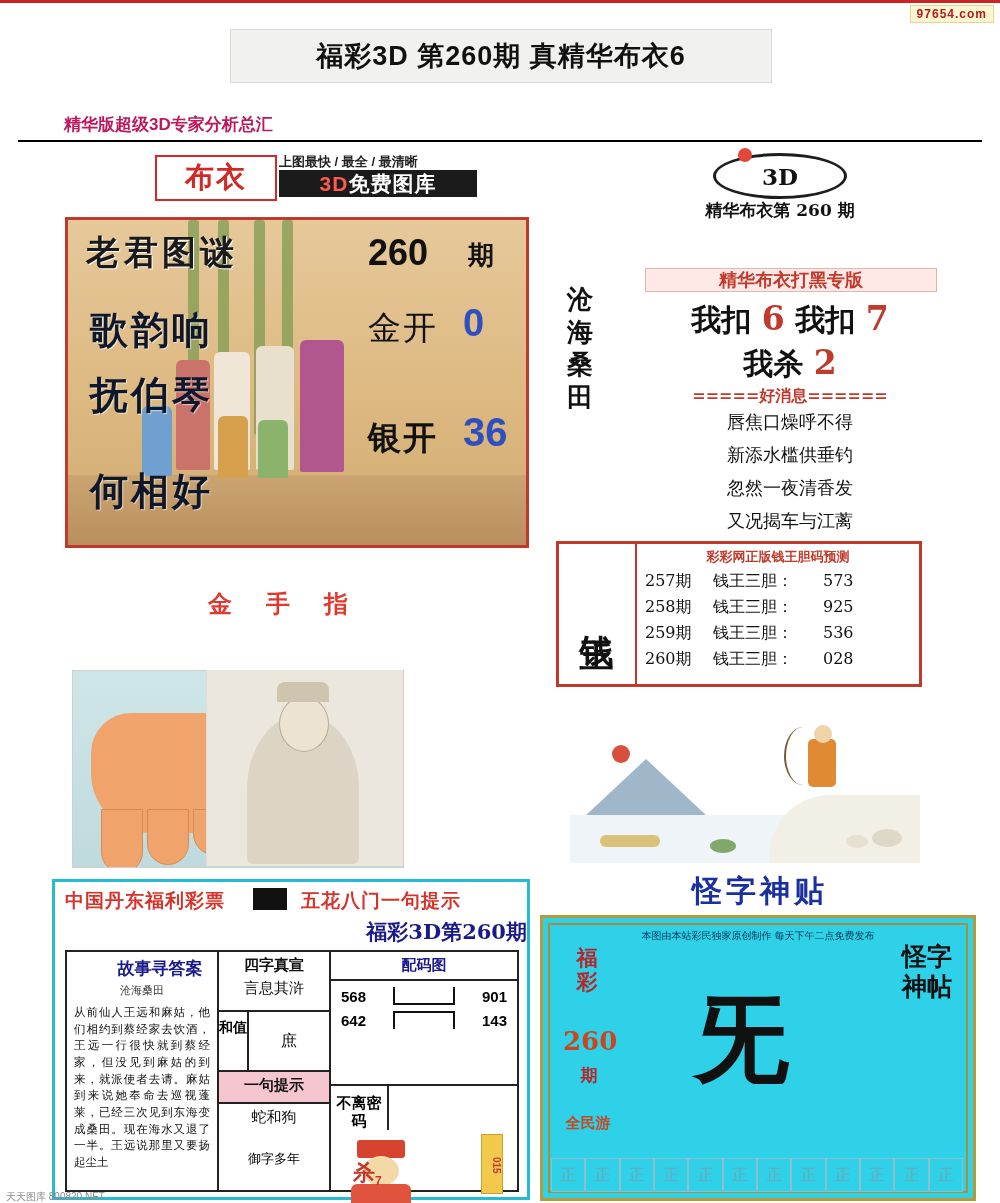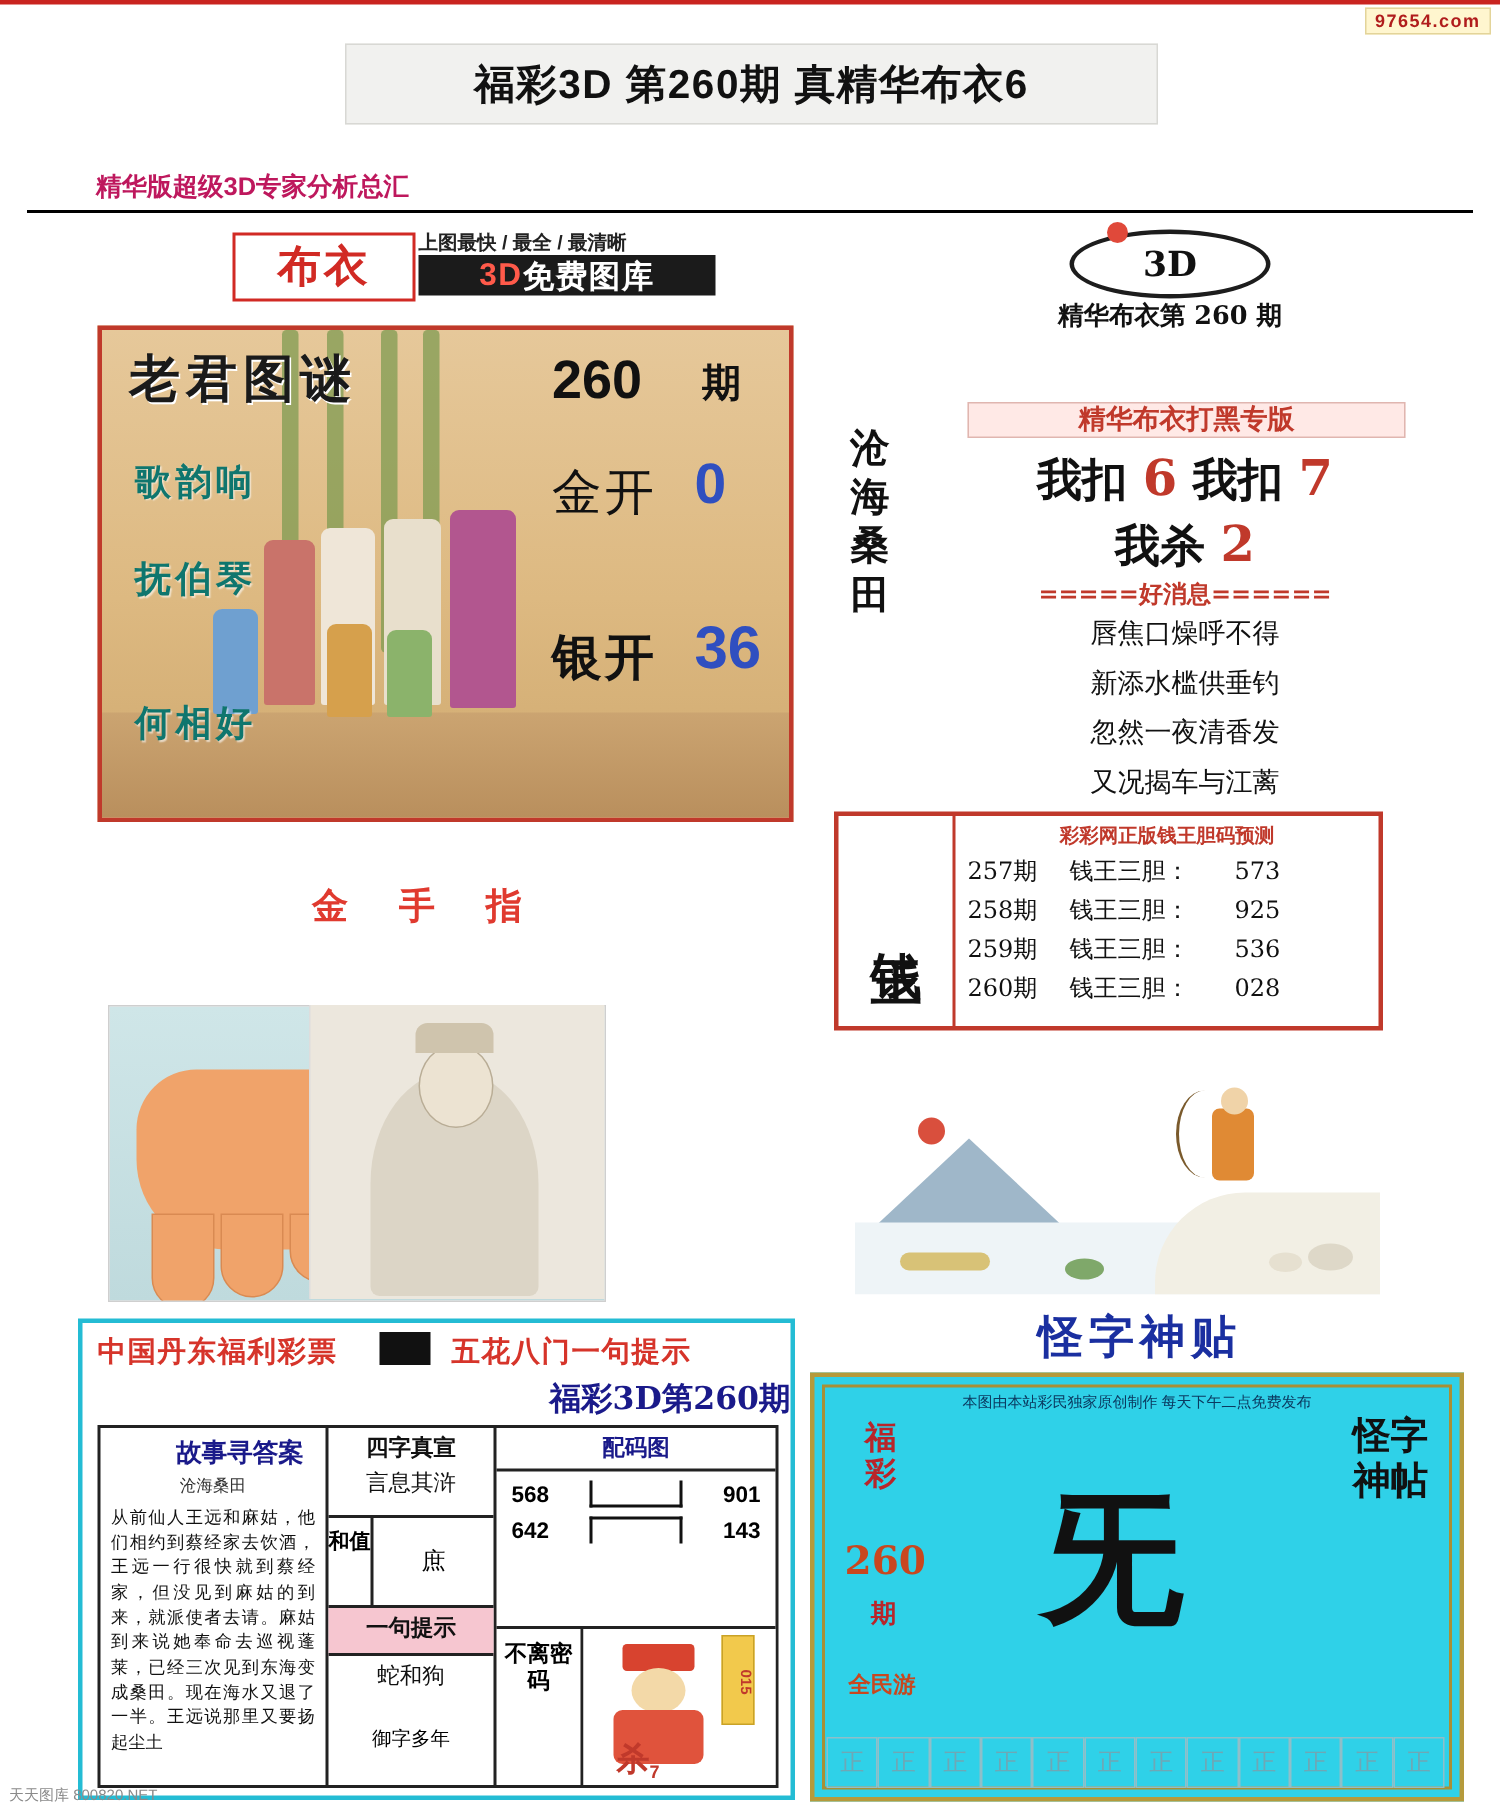--- a/index.html
+++ b/index.html
@@ -86,21 +86,21 @@
     font-family:"DejaVu Serif", serif;letter-spacing:4px;
     text-shadow:1px 1px 0 #fff;
   }
   .mainpic .num260{
     position:absolute;top:12px;left:300px;font-size:36px;font-weight:bold;color:#111;
   }
   .mainpic .qi{
     position:absolute;top:18px;left:400px;font-size:26px;font-weight:bold;color:#111;
   }
   .mainpic .poem{
-    position:absolute;left:22px;font-size:24px;font-weight:bold;color:#0f766e;
+    position:absolute;left:22px;font-size:38px;font-weight:bold;color:#0f172a;
     font-family:"DejaVu Serif", serif;letter-spacing:3px;
     text-shadow:1px 1px 1px rgba(255,255,255,.6);
   }
   .mainpic .p1{top:85px;}
   .mainpic .p2{top:150px;}
   .mainpic .p3{top:215px;margin-top:31px;}
   .mainpic .jinkai{
     position:absolute;top:86px;left:300px;font-size:33px;font-weight:normal;color:#111;
     font-family:"DejaVu Serif", serif;letter-spacing:2px;
   }
@@ -200,20 +200,21 @@
   .c3-title{
     text-align:center;font-size:15px;font-weight:bold;color:#1a1a8a;margin-top:4px;
     border-bottom:2px solid #222;padding-bottom:4px;font-family:"DejaVu Serif", serif;
   }
   .pmrow{display:flex;align-items:center;justify-content:space-between;padding:6px 10px 0 10px;font-size:15px;font-weight:bold;}
   .pmbox{width:58px;height:16px;border:2px solid #111;border-top:none;}
   .pmbox2{width:58px;height:16px;border:2px solid #111;border-bottom:none;}
   .c3-bottom{
     position:absolute;bottom:0;left:0;width:100%;height:104px;border-top:2px solid #222;
     display:flex;
+    flex-direction:column;
   }
   .c3-b-l{width:56px;border-right:2px solid #222;font-size:15px;font-weight:bold;text-align:center;line-height:1.2;padding-top:8px;}
   .c3-b-r{flex:1;position:relative;background:#fff;}
   .godman{
     position:absolute;left:18px;top:10px;width:64px;height:80px;
   }
   .gm-hat{position:absolute;left:8px;top:0;width:48px;height:18px;background:#d8432f;border-radius:3px;}
   .gm-face{position:absolute;left:14px;top:16px;width:36px;height:30px;background:#f3d9a8;border-radius:50%;}
   .gm-body{position:absolute;left:2px;top:44px;width:60px;height:36px;background:#e0533c;border-radius:6px;}
   .scroll{

